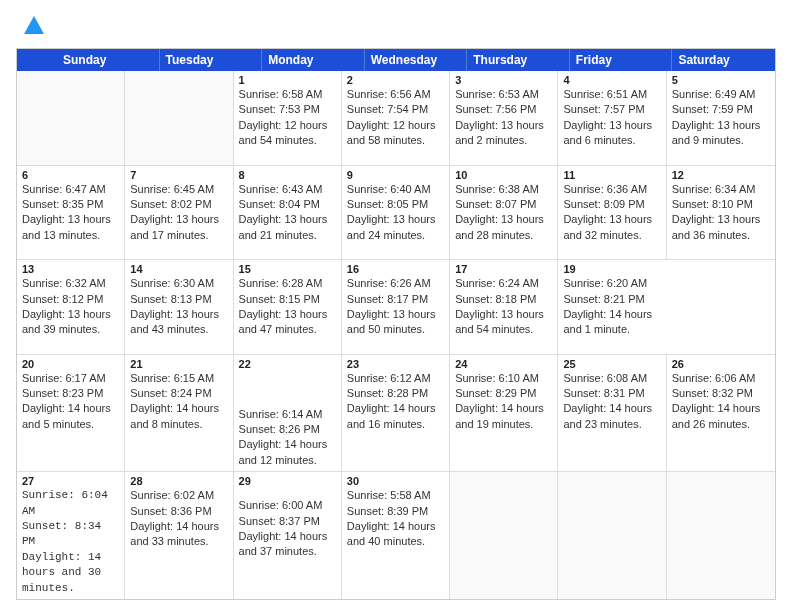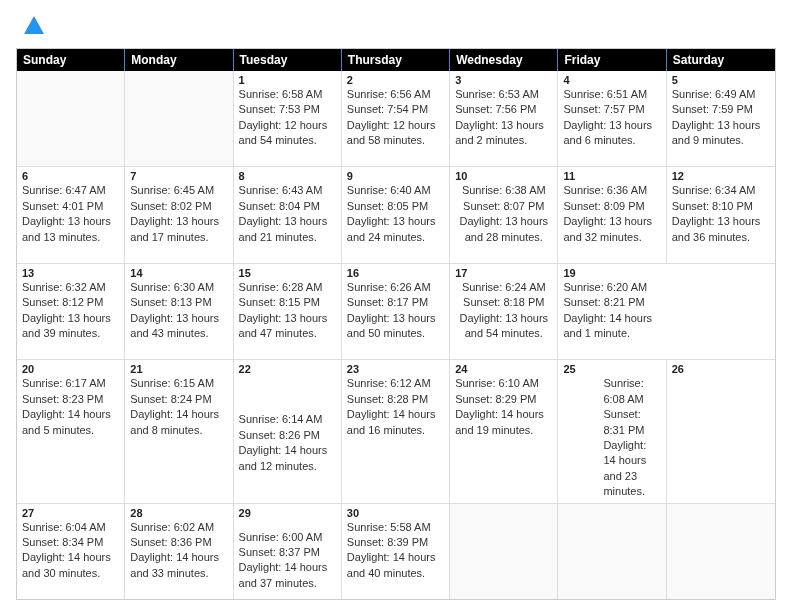--- a/index.html
+++ b/index.html
@@ -46,21 +46,22 @@
     }
     .calendar {
       flex: 1;
       display: flex;
       flex-direction: column;
       border: 1px solid #ccc;
     }
     .cal-header-row {
       display: grid;
       grid-template-columns: repeat(7, 1fr);
-      background: #000000;
+      background: #1d4ed8;
+      padding-left: 40px;
     }
     .cal-header-cell {
       color: #fff;
       font-size: 12px;
       font-weight: bold;
       padding: 4px 6px;
       border-right: 1px solid #4a7fd4;
       text-align: left;
     }
     .cal-header-cell:last-child { border-right: none; }
@@ -117,24 +118,24 @@
     </div>
     <div class="title-block">
       <div class="main-title"></div>
       <div class="subtitle"></div>
     </div>
   </div>
 
   <div class="calendar">
     <div class="cal-header-row" id="cal-header">
         <div class="cal-header-cell">Sunday</div>
+        <div class="cal-header-cell">Tuesday</div>
         <div class="cal-header-cell">Monday</div>
-        <div class="cal-header-cell">Tuesday</div>
+        <div class="cal-header-cell">Wednesday</div>
         <div class="cal-header-cell">Thursday</div>
-        <div class="cal-header-cell">Wednesday</div>
         <div class="cal-header-cell">Friday</div>
         <div class="cal-header-cell">Saturday</div>
       </div>
     <div class="cal-body" id="cal-body">
         <div class="cal-row">
           <div class="cal-cell empty"></div>
           <div class="cal-cell empty"></div>
           <div class="cal-cell">
             <span class="day-num">1</span>
             <div class="cell-info" style="white-space: pre-line;">Sunrise: 6:58 AM
@@ -163,21 +164,21 @@
             <span class="day-num">5</span>
             <div class="cell-info" style="white-space: pre-line;">Sunrise: 6:49 AM
 Sunset: 7:59 PM
 Daylight: 13 hours and 9 minutes.</div>
           </div>
         </div>
         <div class="cal-row">
           <div class="cal-cell">
             <span class="day-num">6</span>
             <div class="cell-info" style="white-space: pre-line;">Sunrise: 6:47 AM
-Sunset: 4:01 PM
+Sunset: 8:35 PM
 Daylight: 13 hours and 13 minutes.</div>
           </div>
           <div class="cal-cell">
             <span class="day-num">7</span>
             <div class="cell-info" style="white-space: pre-line;">Sunrise: 6:45 AM
 Sunset: 8:02 PM
 Daylight: 13 hours and 17 minutes.</div>
           </div>
           <div class="cal-cell">
             <span class="day-num">8</span>
@@ -186,21 +187,21 @@
 Daylight: 13 hours and 21 minutes.</div>
           </div>
           <div class="cal-cell">
             <span class="day-num">9</span>
             <div class="cell-info" style="white-space: pre-line;">Sunrise: 6:40 AM
 Sunset: 8:05 PM
 Daylight: 13 hours and 24 minutes.</div>
           </div>
           <div class="cal-cell">
             <span class="day-num">10</span>
-            <div class="cell-info" style="white-space: pre-line; text-align: center;">Sunrise: 6:38 AM
+            <div class="cell-info" style="white-space: pre-line;">Sunrise: 6:38 AM
 Sunset: 8:07 PM
 Daylight: 13 hours and 28 minutes.</div>
           </div>
           <div class="cal-cell">
             <span class="day-num">11</span>
             <div class="cell-info" style="white-space: pre-line;">Sunrise: 6:36 AM
 Sunset: 8:09 PM
 Daylight: 13 hours and 32 minutes.</div>
           </div>
           <div class="cal-cell">
@@ -230,21 +231,21 @@
 Daylight: 13 hours and 47 minutes.</div>
           </div>
           <div class="cal-cell">
             <span class="day-num">16</span>
             <div class="cell-info" style="white-space: pre-line;">Sunrise: 6:26 AM
 Sunset: 8:17 PM
 Daylight: 13 hours and 50 minutes.</div>
           </div>
           <div class="cal-cell">
             <span class="day-num">17</span>
-            <div class="cell-info" style="white-space: pre-line; text-align: center;">Sunrise: 6:24 AM
+            <div class="cell-info" style="white-space: pre-line;">Sunrise: 6:24 AM
 Sunset: 8:18 PM
 Daylight: 13 hours and 54 minutes.</div>
           </div>
           <div class="cal-cell">
             <span class="day-num">19</span>
             <div class="cell-info" style="white-space: pre-line;">Sunrise: 6:20 AM
 Sunset: 8:21 PM
 Daylight: 14 hours and 1 minute.</div>
           </div>
         </div>
@@ -274,32 +275,35 @@
 Daylight: 14 hours and 16 minutes.</div>
           </div>
           <div class="cal-cell">
             <span class="day-num">24</span>
             <div class="cell-info" style="white-space: pre-line;">Sunrise: 6:10 AM
 Sunset: 8:29 PM
 Daylight: 14 hours and 19 minutes.</div>
           </div>
           <div class="cal-cell">
             <span class="day-num">25</span>
-            <div class="cell-info" style="white-space: pre-line; margin-left: 40px;">Sunrise: 6:08 AM
+            <div class="cell-info" style="white-space: pre-line;">Sunrise: 6:08 AM
 Sunset: 8:31 PM
 Daylight: 14 hours and 23 minutes.</div>
           </div>
           <div class="cal-cell">
             <span class="day-num">26</span>
+            <div class="cell-info" style="white-space: pre-line;">Sunrise: 6:06 AM
+Sunset: 8:32 PM
+Daylight: 14 hours and 26 minutes.</div>
           </div>
         </div>
         <div class="cal-row">
           <div class="cal-cell">
             <span class="day-num">27</span>
-            <div class="cell-info" style="white-space: pre-line;">Sunrise: 6:04 AM
+            <div class="cell-info" style="white-space: pre-line; font-family: Liberation Mono, monospace;">Sunrise: 6:04 AM
 Sunset: 8:34 PM
 Daylight: 14 hours and 30 minutes.</div>
           </div>
           <div class="cal-cell">
             <span class="day-num">28</span>
             <div class="cell-info" style="white-space: pre-line;">Sunrise: 6:02 AM
 Sunset: 8:36 PM
 Daylight: 14 hours and 33 minutes.</div>
           </div>
           <div class="cal-cell">

